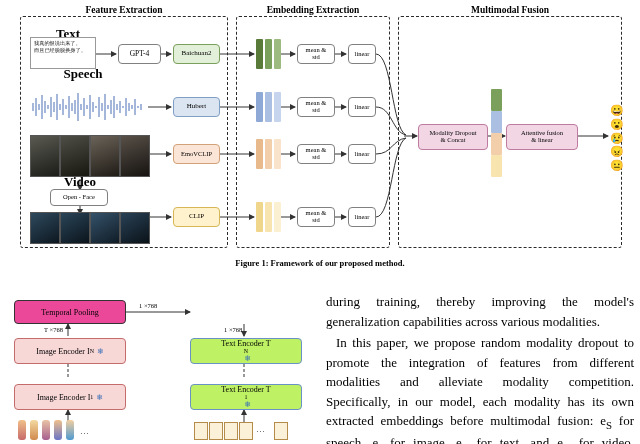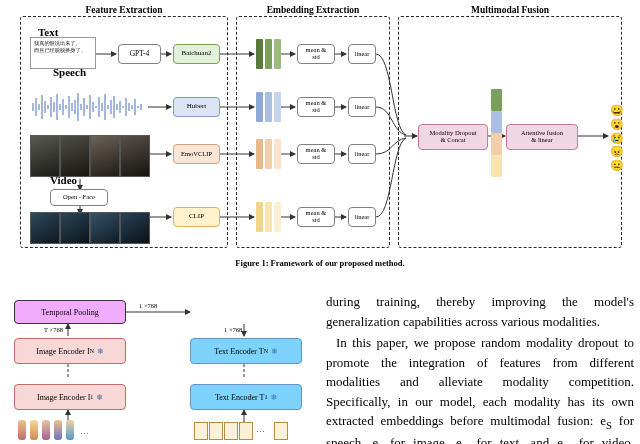--- a/index.html
+++ b/index.html
@@ -24,21 +24,22 @@
     position:absolute;
     font-family:"Liberation Serif", serif;
     font-weight:bold;
     font-size:9.5px;
     text-align:center;
     color:#000;
   }
   .seg-label{
     position:absolute;
     font-weight:bold;
-    font-size:11px;
+    font-size:13px;
+    text-align:center;
   }
   .box{
     position:absolute;
     border:1px solid #6b6b6b;
     border-radius:4px;
     box-sizing:border-box;
     display:flex;align-items:center;justify-content:center;
     font-size:7px;
     text-align:center;
     line-height:1.05;
@@ -72,23 +73,23 @@
   }
   .f2box{
     position:absolute;
     border:1.2px solid #444;
     border-radius:4px;
     box-sizing:border-box;
     display:flex;align-items:center;justify-content:center;
     font-size:8px;
     font-family:"Liberation Serif", serif;
   }
-  .f2box.plain{background:#f0abfc;border-color:#333;}
+  .f2box.plain{background:#ec4899;border-color:#333;}
   .f2box.red{background:#f8d7d7;border-color:#c46b6b;}
-  .f2box.blue2{background:#7dd3fc;border-color:#6b92c4;}
+  .f2box.blue2{background:#bef264;border-color:#6b92c4;flex-direction:column;}
   .f2lab{position:absolute;font-size:6.5px;}
   svg.conn2{position:absolute;left:0;top:0;width:312px;height:150px;overflow:visible;}
   .bodytext{
     position:absolute;left:326px;top:292px;width:308px;
     font-size:13px;line-height:1.5;text-align:justify;
     font-family:"Liberation Serif", serif;
   }
   .bodytext p{margin:0 0 2px 0;}
   .indent{text-indent:10px;}
   .emoji-col{position:absolute;font-size:11px;line-height:1.25;}

